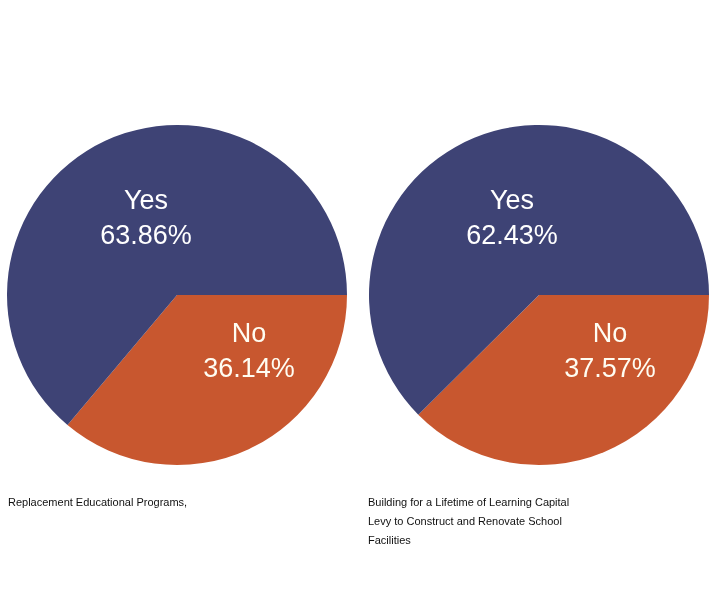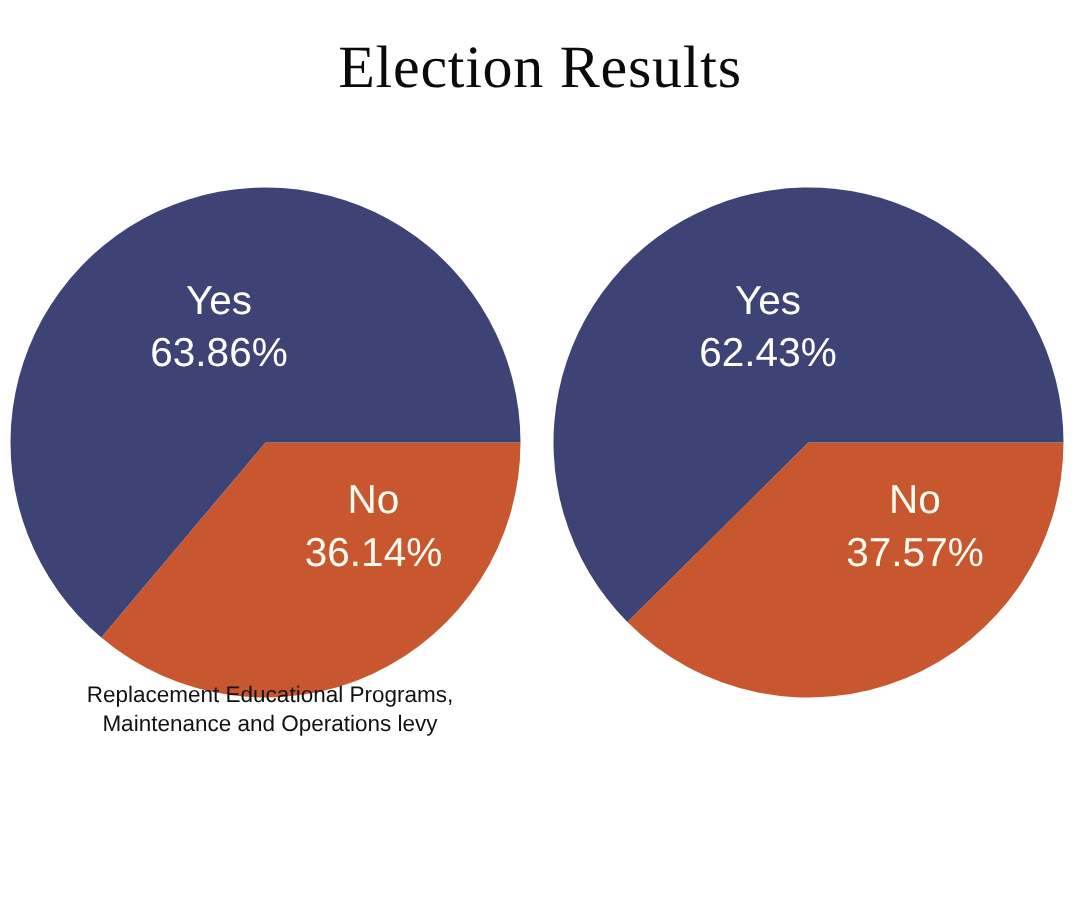--- a/index.html
+++ b/index.html
@@ -56,61 +56,64 @@
     font-family: "Liberation Sans", sans-serif;
     font-size: 27px;
     fill: #ffffff;
     text-anchor: middle;
     dominant-baseline: middle;
   }
   .slice-label.no-label { fill: #fffdf2; }
 
   .caption {
     position: absolute;
-    top: 344px;
+    top: 383px;
     width: 344px;
     left: 8px;
-    text-align: center;
+    text-align: left;
     font-family: "Liberation Sans", sans-serif;
-    font-size: 15px;
+    font-size: 11px;
     line-height: 19px;
     color: #111111;
   }
   .caption .cap-line { display: block; }
 </style>
 </head>
 <body>
 
 <div id="figure">
 
-  <div id="chart-title">Election Results</div>
 
   <div class="panel" id="panel-left">
     <div class="pie-wrap">
       <svg class="pie-svg" width="360" height="355" viewBox="0 0 360 355">
         <path id="left-slice-no" d="M 177 175 L 347 175 A 170 170 0 0 1 67.48990493748279 305.0289932261203 Z" fill="#c8572f"></path>
         <path id="left-slice-yes" d="M 177 175 L 67.48990493748279 305.0289932261203 A 170 170 0 1 1 347 174.99999999999997 Z" fill="#3e4375"></path>
         <text class="slice-label yes-label" x="146" y="82">Yes</text>
         <text class="slice-label yes-label" x="146" y="117">63.86%</text>
         <text class="slice-label no-label" x="249" y="215">No</text>
         <text class="slice-label no-label" x="249" y="250">36.14%</text>
       </svg>
     </div>
     <div class="caption">
       <span class="cap-line">Replacement Educational Programs,</span>
-      <span class="cap-line">Maintenance and Operations levy</span>
     </div>
   </div>
 
   <div class="panel" id="panel-right">
     <div class="pie-wrap">
       <svg class="pie-svg" width="360" height="355" viewBox="0 0 360 355">
         <path id="right-slice-no" d="M 179 175 L 349 175 A 170 170 0 0 1 58.26430851012198 294.6782887597454 Z" fill="#c8572f"></path>
         <path id="right-slice-yes" d="M 179 175 L 58.26430851012198 294.6782887597454 A 170 170 0 1 1 349 174.99999999999997 Z" fill="#3e4375"></path>
         <text class="slice-label yes-label" x="152" y="82">Yes</text>
         <text class="slice-label yes-label" x="152" y="117">62.43%</text>
         <text class="slice-label no-label" x="250" y="215">No</text>
         <text class="slice-label no-label" x="250" y="250">37.57%</text>
       </svg>
     </div>
+    <div class="caption">
+      <span class="cap-line">Building for a Lifetime of Learning Capital</span>
+      <span class="cap-line">Levy to Construct and Renovate School</span>
+      <span class="cap-line">Facilities</span>
+    </div>
   </div>
 
 </div>
 
 </body></html>

